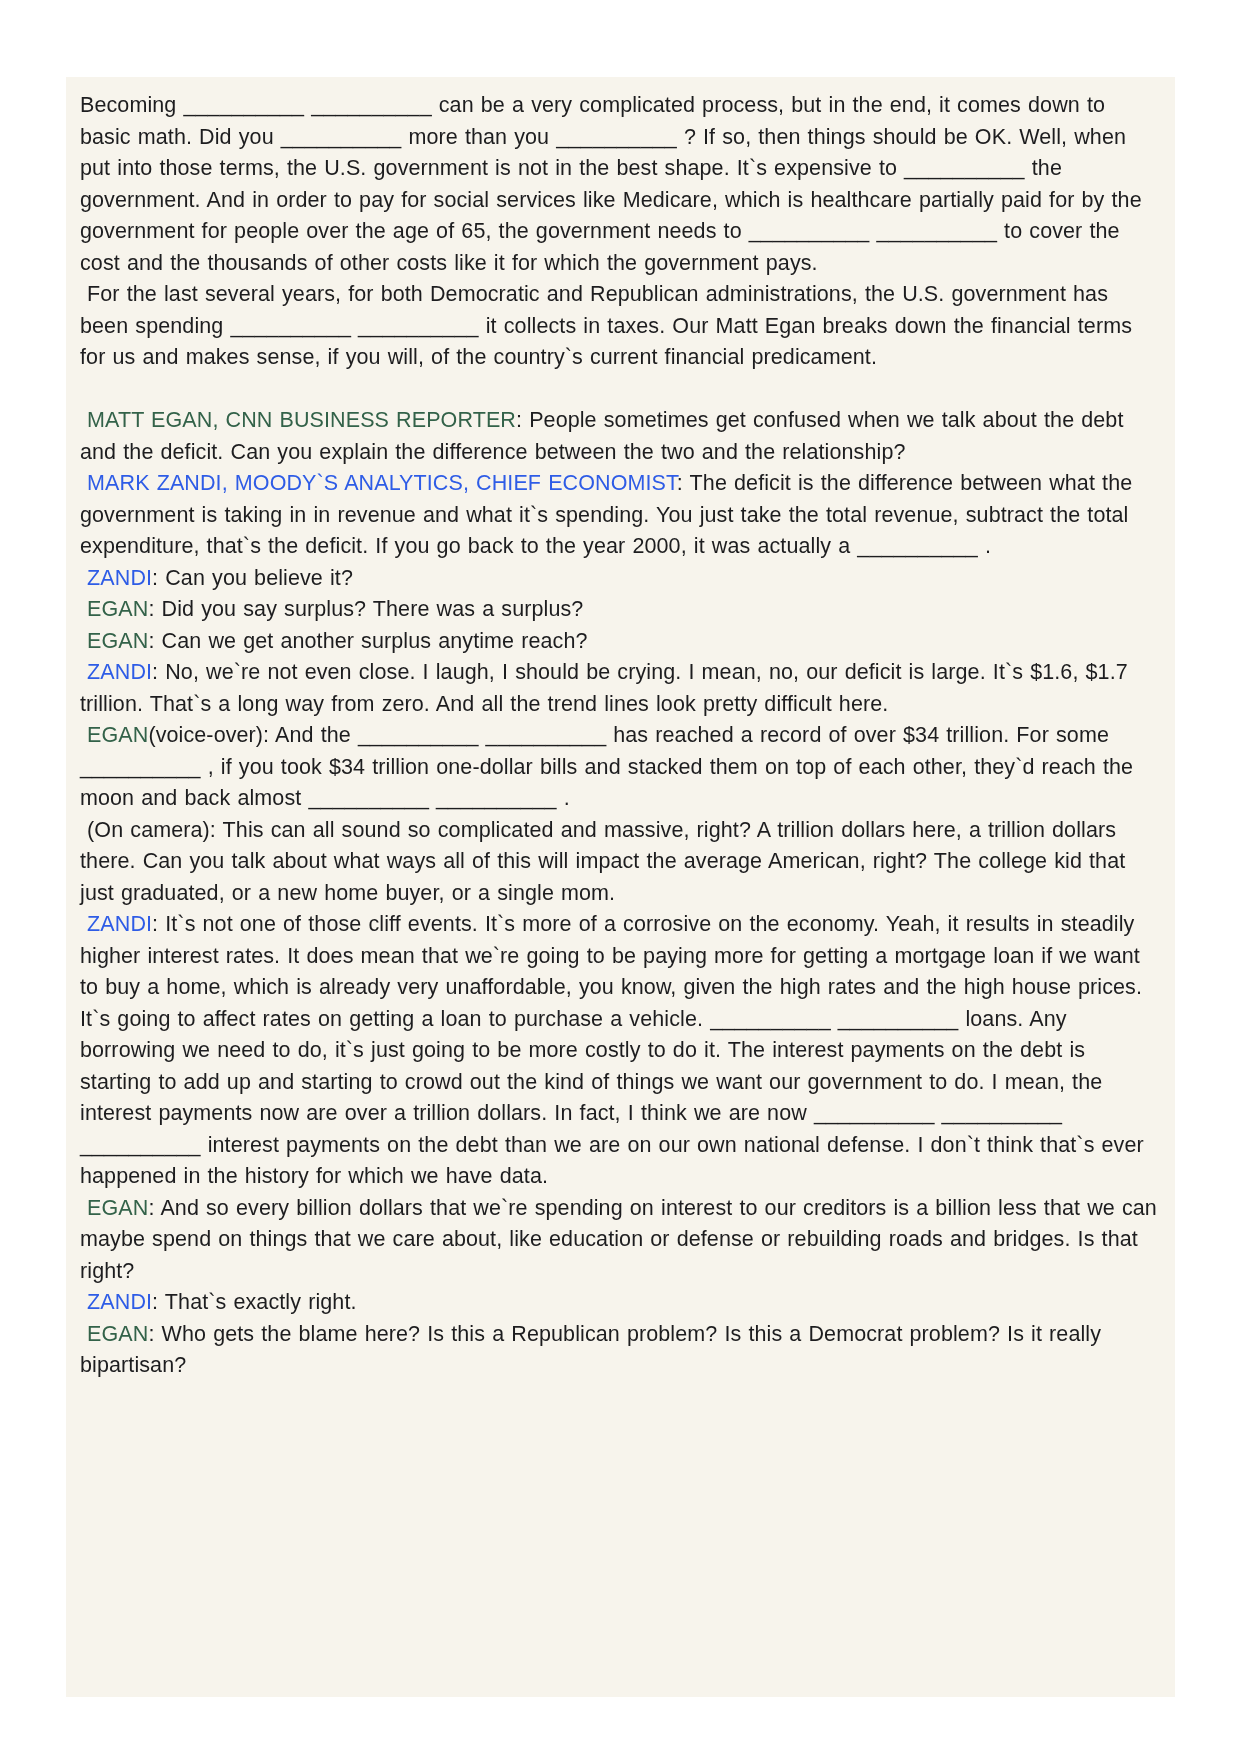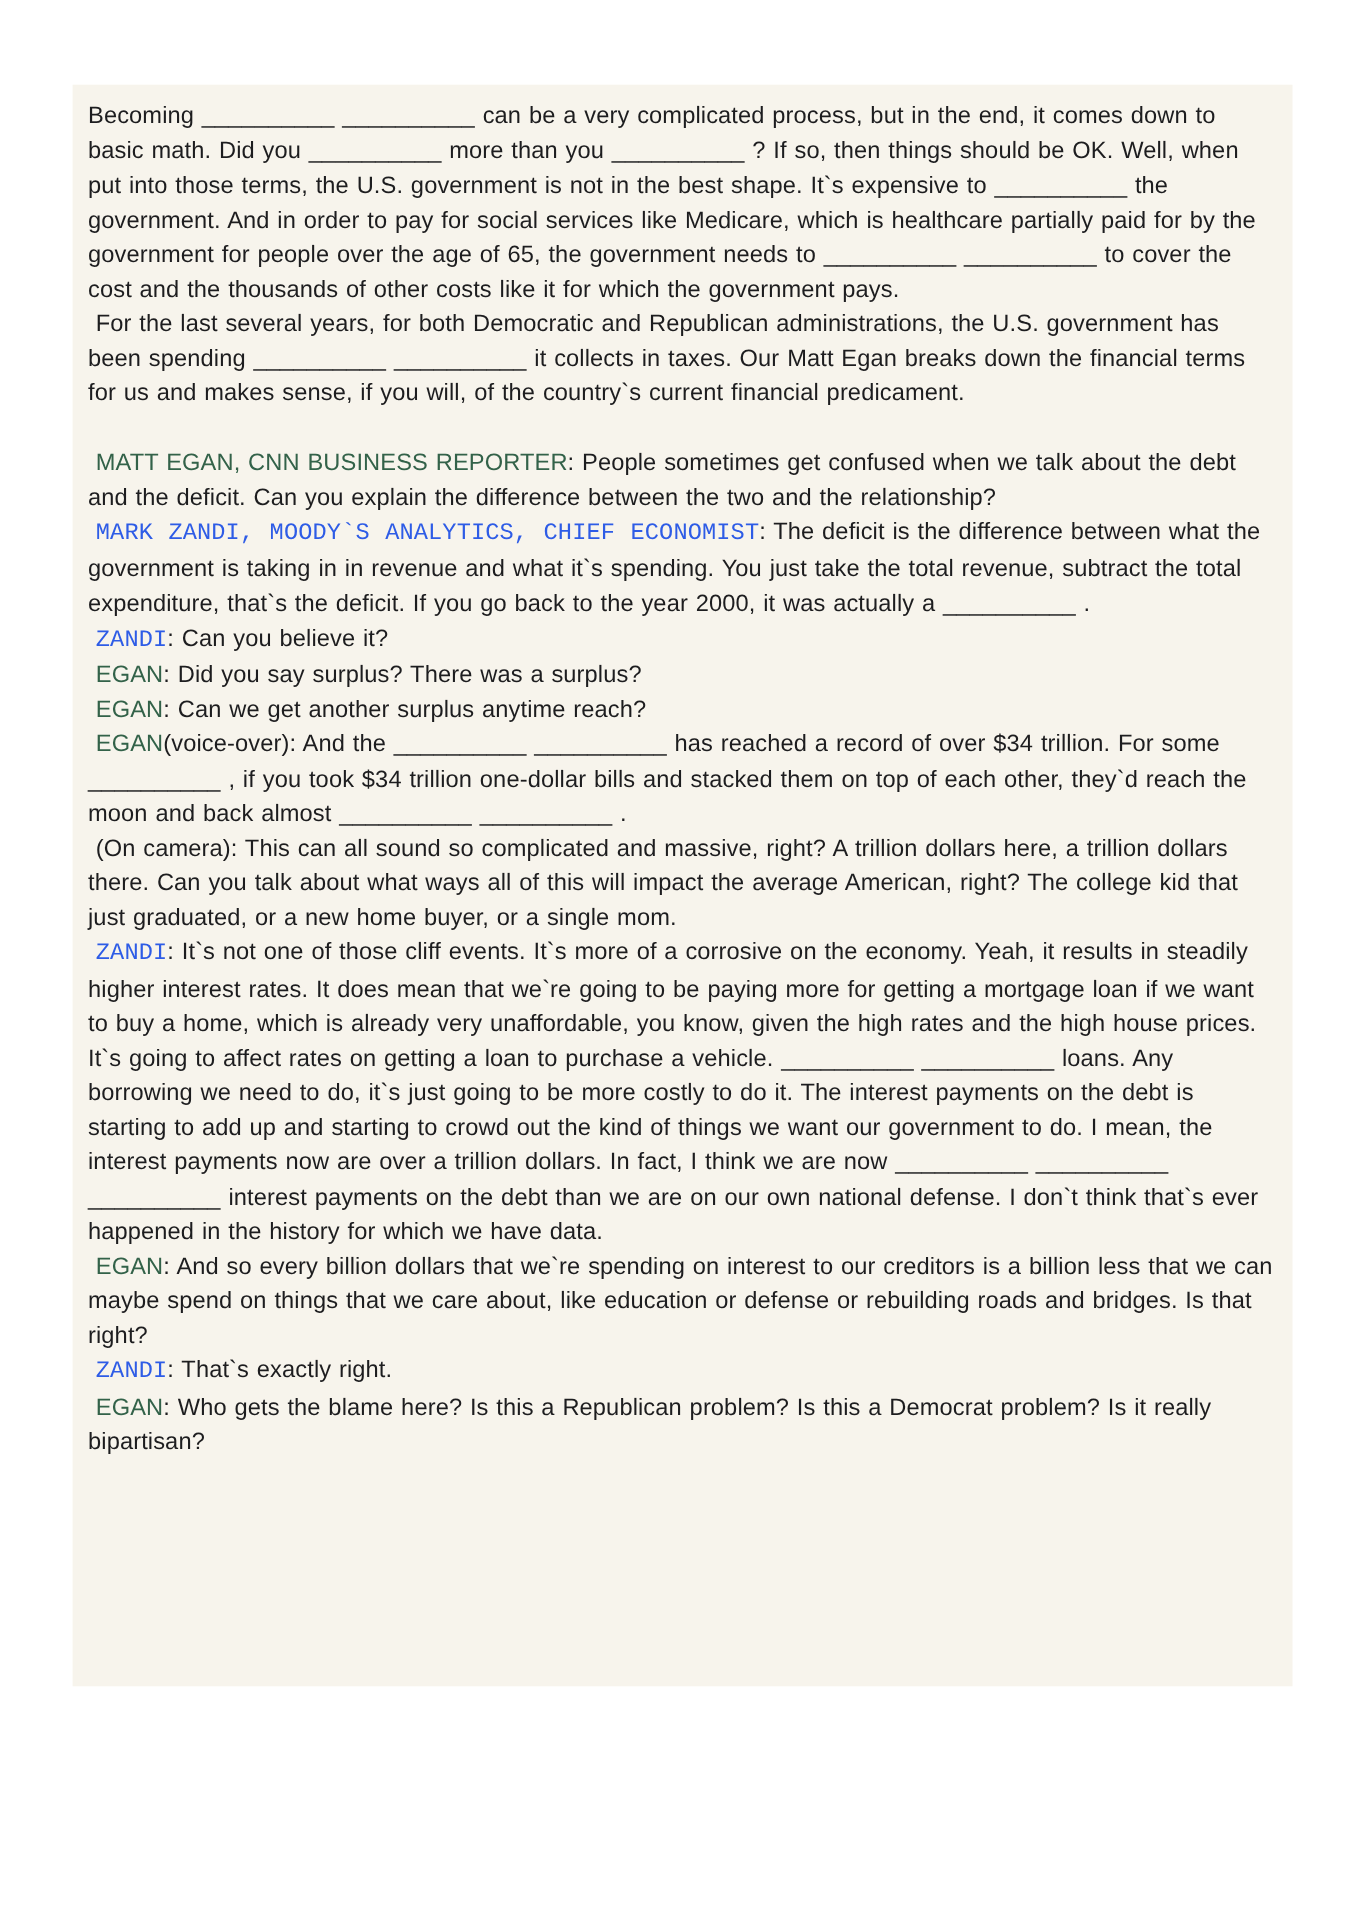--- a/index.html
+++ b/index.html
@@ -15,53 +15,54 @@
     width: 1241px;
     height: 1754px;
     background: #ffffff;
     overflow: hidden;
   }
   .transcript-card {
     position: absolute;
     left: 66px;
     top: 77px;
     width: 1109px;
-    height: 1456px;
+    height: 1620px;
     background: var(--card-bg, #f7f4ec);
     box-sizing: border-box;
     padding: 13px 14px;
   }
   .line {
     margin: 0;
     font-size: 21.5px;
     line-height: 31.5px;
     color: var(--text, #1d1d1f);
     letter-spacing: 0.1px;
     white-space: pre-wrap;
     word-spacing: 1px;
   }
   .line.spacer {
     min-height: 31.5px;
   }
   .speaker.green { color: var(--green, #336249); text-align: right; }
-  .speaker.blue  { color: var(--blue, #2e5ce6); font-family: Liberation Mono, monospace; }
+  .speaker.blue  { color: var(--blue, #2e5ce6); }
 </style>
 </head>
 <body style="background: rgb(255, 255, 255);">
 
 <div class="page">
   <div class="transcript-card">
       <p class="line"><span>Becoming __________ __________ can be a very complicated process, but in the end, it comes down to basic math. Did you __________ more than you __________ ? If so, then things should be OK. Well, when put into those terms, the U.S. government is not in the best shape. It`s expensive to __________ the government. And in order to pay for social services like Medicare, which is healthcare partially paid for by the government for people over the age of 65, the government needs to __________ __________ to cover the cost and the thousands of other costs like it for which the government pays.</span></p>
       <p class="line"><span> For the last several years, for both Democratic and Republican administrations, the U.S. government has been spending __________ __________ it collects in taxes. Our Matt Egan breaks down the financial terms for us and makes sense, if you will, of the country`s current financial predicament.</span></p>
       <p class="line spacer"></p>
       <p class="line"><span> </span><span class="speaker green">MATT EGAN, CNN BUSINESS REPORTER</span><span>: People sometimes get confused when we talk about the debt and the deficit. Can you explain the difference between the two and the relationship?</span></p>
       <p class="line"><span> </span><span class="speaker blue">MARK ZANDI, MOODY`S ANALYTICS, CHIEF ECONOMIST</span><span>: The deficit is the difference between what the government is taking in in revenue and what it`s spending. You just take the total revenue, subtract the total expenditure, that`s the deficit. If you go back to the year 2000, it was actually a __________ .</span></p>
       <p class="line"><span> </span><span class="speaker blue">ZANDI</span><span>: Can you believe it?</span></p>
       <p class="line"><span> </span><span class="speaker green">EGAN</span><span>: Did you say surplus? There was a surplus?</span></p>
       <p class="line"><span> </span><span class="speaker green">EGAN</span><span>: Can we get another surplus anytime reach?</span></p>
+      <p class="line"><span> </span><span class="speaker blue">ZANDI</span><span>: No, we`re not even close. I laugh, I should be crying. I mean, no, our deficit is large. It`s $1.6, $1.7 trillion. That`s a long way from zero. And all the trend lines look pretty difficult here.</span></p>
       <p class="line"><span> </span><span class="speaker green">EGAN</span><span>(voice-over): And the __________ __________ has reached a record of over $34 trillion. For some __________ , if you took $34 trillion one-dollar bills and stacked them on top of each other, they`d reach the moon and back almost __________ __________ .</span></p>
       <p class="line"><span> (On camera): This can all sound so complicated and massive, right? A trillion dollars here, a trillion dollars there. Can you talk about what ways all of this will impact the average American, right? The college kid that just graduated, or a new home buyer, or a single mom.</span></p>
       <p class="line"><span> </span><span class="speaker blue">ZANDI</span><span>: It`s not one of those cliff events. It`s more of a corrosive on the economy. Yeah, it results in steadily higher interest rates. It does mean that we`re going to be paying more for getting a mortgage loan if we want to buy a home, which is already very unaffordable, you know, given the high rates and the high house prices. It`s going to affect rates on getting a loan to purchase a vehicle. __________ __________ loans. Any borrowing we need to do, it`s just going to be more costly to do it. The interest payments on the debt is starting to add up and starting to crowd out the kind of things we want our government to do. I mean, the interest payments now are over a trillion dollars. In fact, I think we are now __________ __________ __________ interest payments on the debt than we are on our own national defense. I don`t think that`s ever happened in the history for which we have data.</span></p>
       <p class="line"><span> </span><span class="speaker green">EGAN</span><span>: And so every billion dollars that we`re spending on interest to our creditors is a billion less that we can maybe spend on things that we care about, like education or defense or rebuilding roads and bridges. Is that right?</span></p>
       <p class="line"><span> </span><span class="speaker blue">ZANDI</span><span>: That`s exactly right.</span></p>
       <p class="line"><span> </span><span class="speaker green">EGAN</span><span>: Who gets the blame here? Is this a Republican problem? Is this a Democrat problem? Is it really bipartisan?</span></p>
     </div>
 </div>
 
 </body></html>

